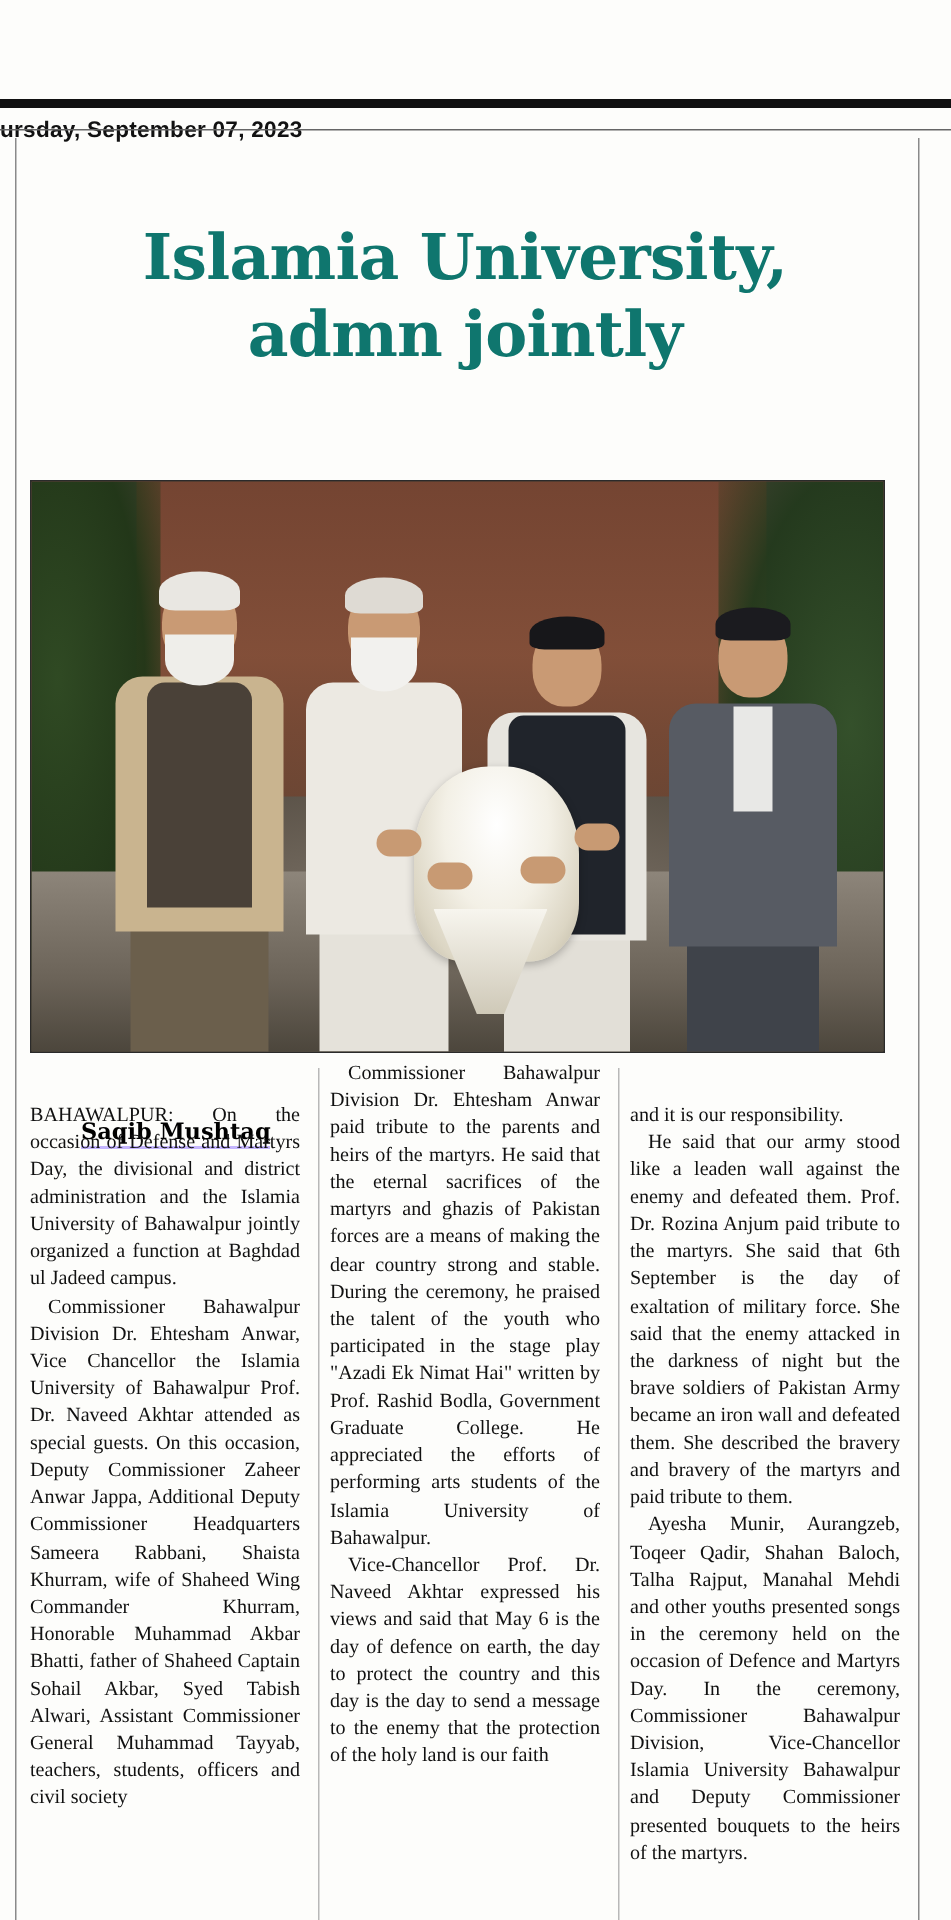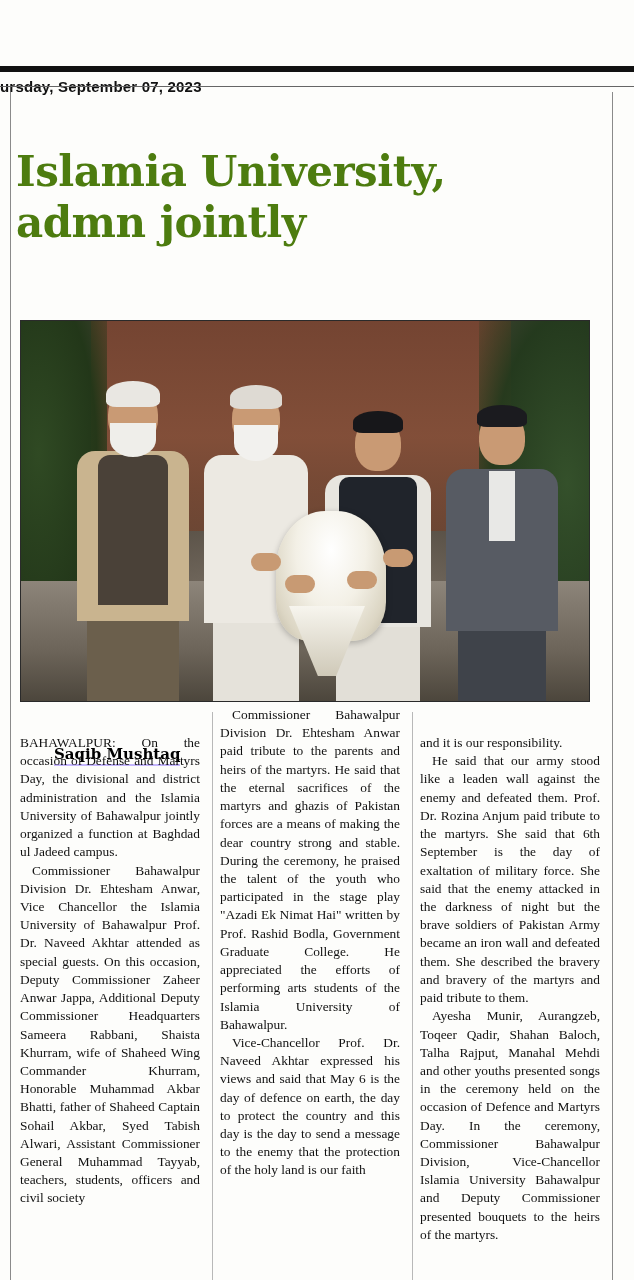--- a/index.html
+++ b/index.html
@@ -90,26 +90,26 @@
     top: 712px;
     height: 568px;
   }
 
   
   .headline {
     position: absolute;
     top: 118px;
     left: 16px;
     width: 588px;
-    text-align: left;
+    text-align: center;
     font-family: "DejaVu Serif", serif;
     font-weight: bold;
     font-size: 42px;
     line-height: 1.22;
-    color: #4d7c0f;
+    color: #0f766e;
     letter-spacing: -0.5px;
   }
   .headline .l1, .headline .l2, .headline .l3 { display: block; white-space: nowrap; }
 
   
   .photo-wrap {
     position: absolute;
     top: 320px;
     left: 20px;
     width: 568px;

